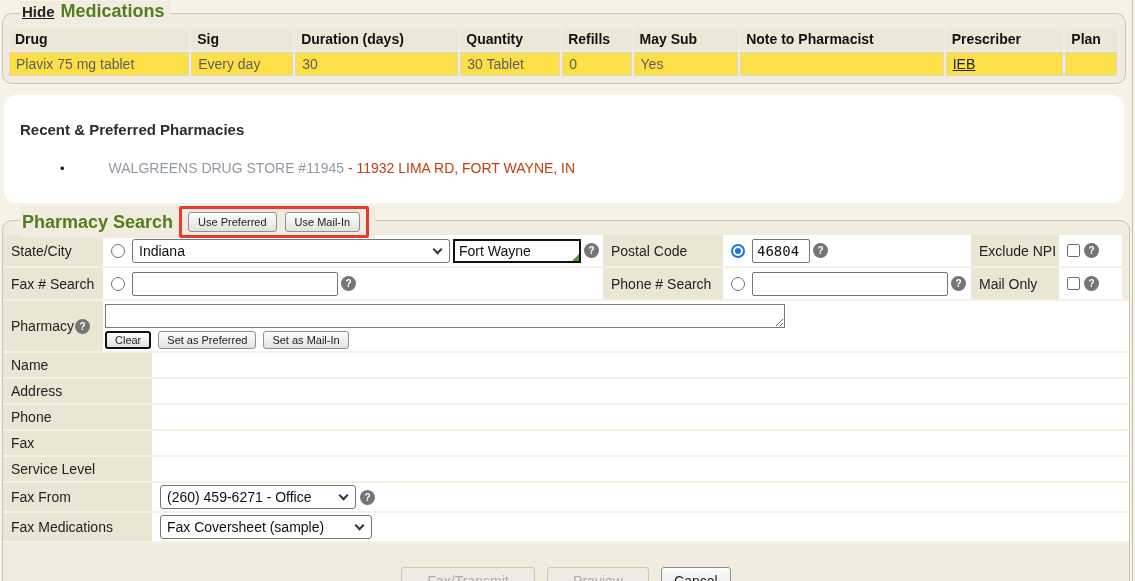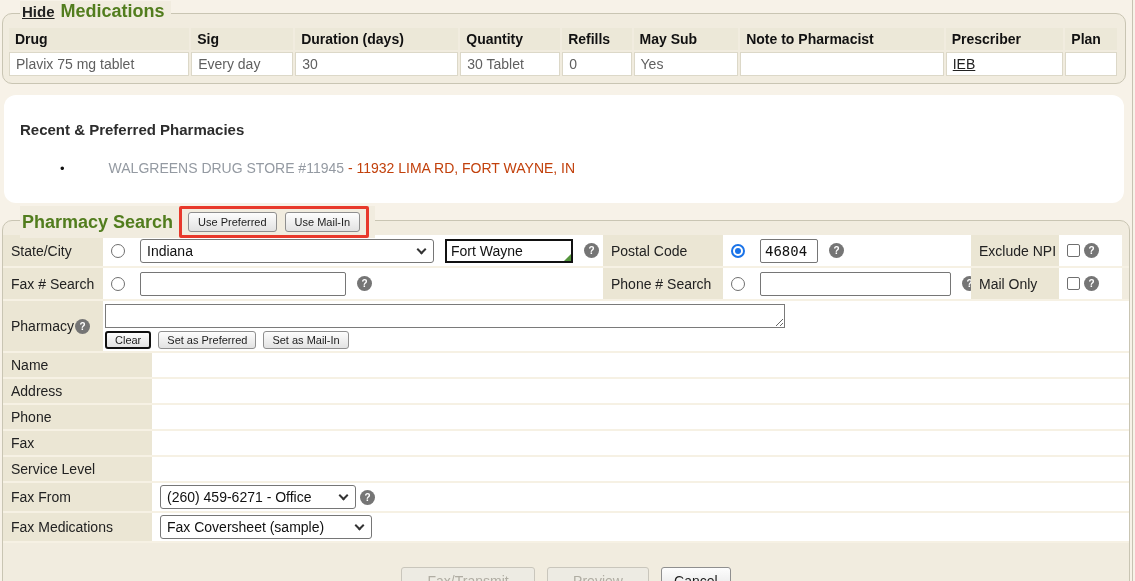--- a/index.html
+++ b/index.html
@@ -17,21 +17,21 @@
   .fset { border:1px solid #c9c5b3; background:#f1ecdf; position:relative; border-radius:10px; }
   .fset-meds { margin:13px 9px 0 2px; padding:12px 4px 5px 4px; }
   .fset-search { margin:17px 5px 0 2px; padding:14px 0 0 0; }
   .legend { position:absolute; top:-13px; left:6px; background:#f1ecdf; padding:0 6px 0 2px; display:flex; align-items:center; gap:6px; white-space:nowrap;margin-left:11px; }
   .hide-link { font-size:15px; font-weight:bold; color:#222; text-decoration:underline; cursor:pointer; }
   .green-title { font-size:18px; font-weight:bold; color:#527d1e; }
 
   
   table.meds { border-collapse:separate; border-spacing:2px; width:1112px; }
   table.meds th { background:#ece8d8; text-align:left; font-size:14px; font-weight:bold; color:#111; padding:3px 6px; height:22px; white-space:nowrap; }
-  table.meds td { background:#ffffff; border:1px solid #dcd8c8; font-size:14px; color:#5f5f5f; padding:3px 6px; height:24px; white-space:nowrap; }
+  table.meds td { background:#fde047; border:1px solid #dcd8c8; font-size:14px; color:#5f5f5f; padding:3px 6px; height:24px; white-space:nowrap; }
   .link-dark { color:#222; text-decoration:underline; cursor:pointer; }
 
   
   .panel { background:#fff; border-radius:12px; margin:11px 11px 8px 4px; height:108px; padding:26px 8px 0 16px; }
   .panel-title { font-size:15px; font-weight:bold; color:#2d2d2d; }
   .pharm-item { margin:22px 0 0 40px; display:flex; align-items:baseline; }
   .bullet { color:#111; font-size:13px; margin-right:44px; }
   .pharm-link { color:#949aa2; text-decoration:none; cursor:pointer; }
   .pharm-addr { color:#c2410c;margin-top:13px; }
 
@@ -39,21 +39,21 @@
   .redbox { border:3px solid #e8392b; border-radius:2px; padding:3px 6px; display:flex; gap:8px; background:transparent; }
   .btn { font-family:"Liberation Sans",sans-serif; background:linear-gradient(#fdfdfd,#e2e2e2); border:1px solid #8f8f8f; border-radius:3px; color:#1c1c1c; cursor:pointer; }
   .btn-sm { font-size:11px; padding:2px 9px; height:20px; }
   .btn-xs { font-size:11px; padding:1px 8px; height:18px; }
   .btn-focus { border:2px solid #111; }
 
   
   .srow { display:flex; align-items:stretch; border-bottom:2px solid #f6f1e4; }
   .cell { display:flex; align-items:center; }
   .lbl { background:#ebe6d4; padding:0 2px 0 8px; font-size:14px; color:#222; }
-  .fld { background:#fff; padding:0 4px; gap:11px; }
+  .fld { background:#fff; padding:0 4px; gap:3px; }
   .w-lbl1 { width:100px; }
   .w-fld1 { width:500px; }
   .w-lbl2 { width:120px; }
   .w-fld2 { width:248px; }
   .w-lbl3 { width:88px; }
   .w-fld3 { width:63px; justify-content:flex-start; gap:4px; padding-left:8px; }
   .srow-input { height:33px; }
 
   
   .radio { width:14px; height:14px; border:1.5px solid #6f6f6f; border-radius:50%; background:#fff; display:inline-flex; margin:0 4px; flex:none; cursor:pointer; }

